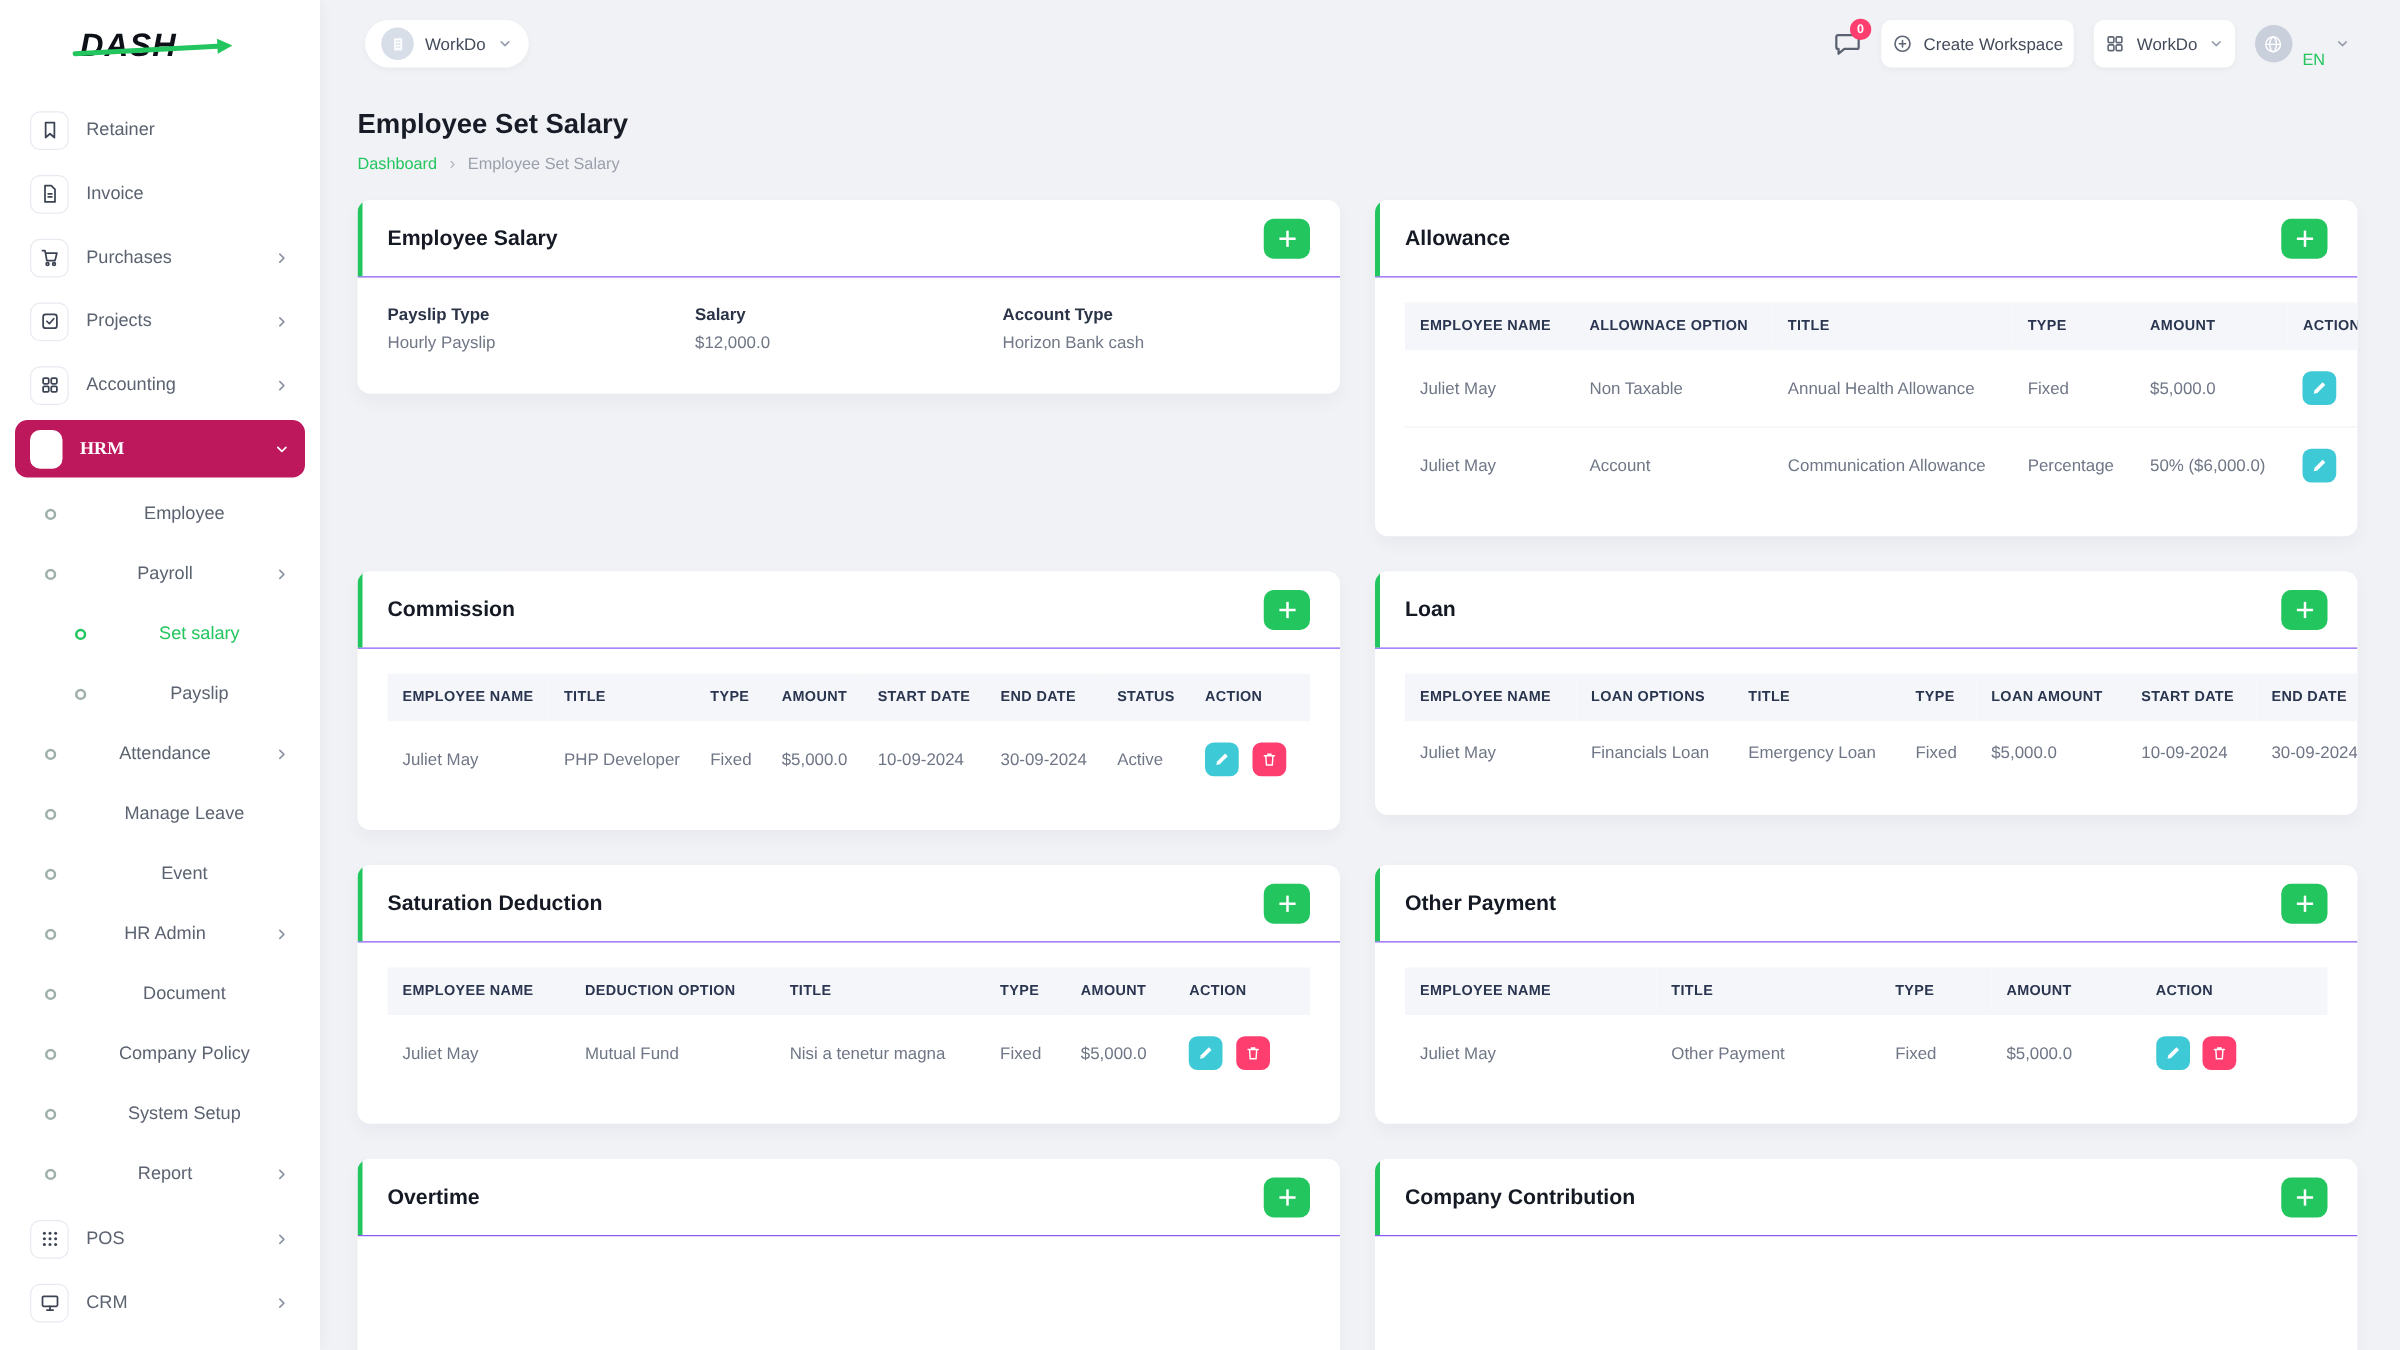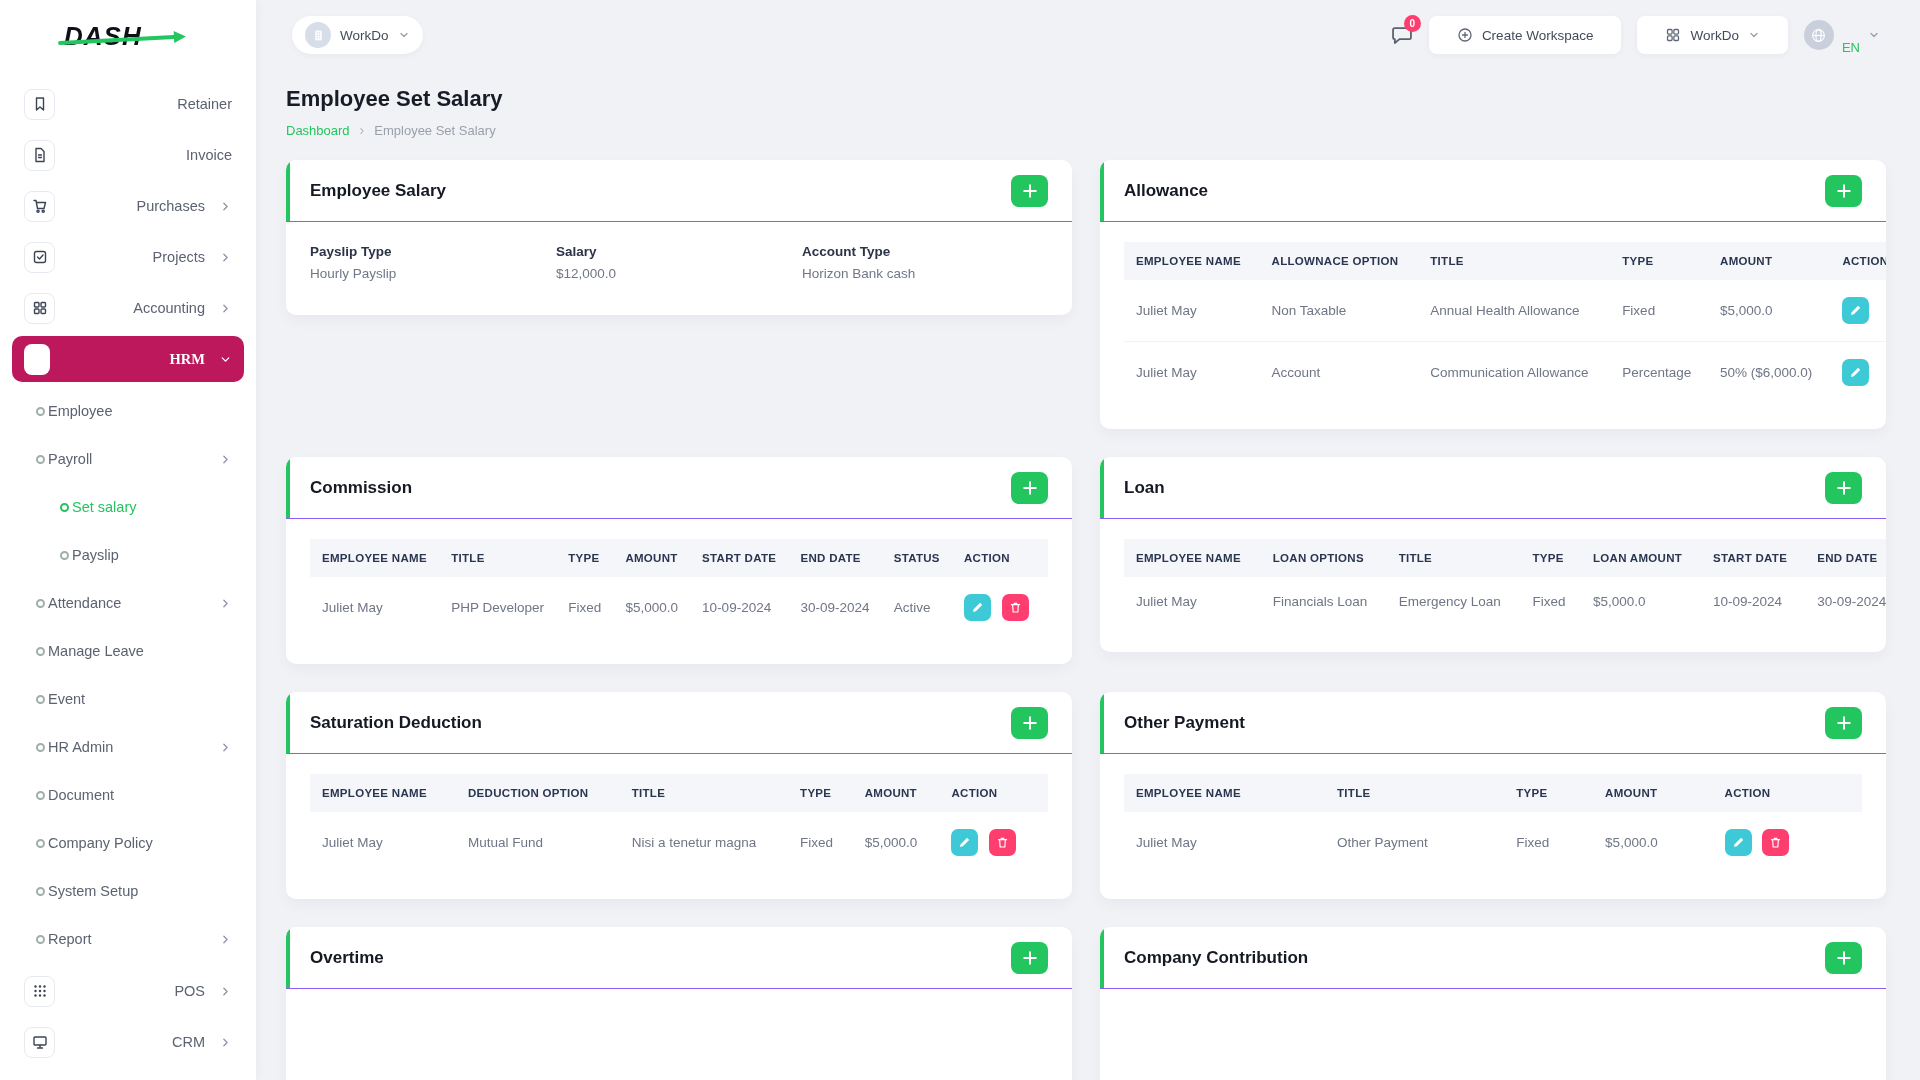--- a/index.html
+++ b/index.html
@@ -23,48 +23,48 @@
   .logo-swoosh {
     position:absolute; left:58px; top:38px; width:118px; height:4px;
     background:#22c55e; transform:rotate(-3deg); border-radius:2px;
   }
   .logo-swoosh::after {
     content:""; position:absolute; right:-10px; top:-4px;
     border-left:12px solid #22c55e; border-top:6px solid transparent; border-bottom:6px solid transparent;
   }
   .menu { padding-top:4px; }
   .nav-item { display:flex; align-items:center; cursor:pointer; }
-  .nav-top { height:46px; margin:5px 12px; padding:0 12px; border-radius:10px; gap:14px;text-align:right; }
+  .nav-top { height:46px; margin:5px 12px; padding:0 12px; border-radius:10px; gap:14px; }
   .nav-ic {
     width:31px; height:31px; border:1px solid #e7eaf0; border-radius:8px;
     display:flex; align-items:center; justify-content:center; color:#3c4454; background:#fff; flex:none;
   }
   .nav-ic svg { width:16px; height:16px; }
   .nav-label { font-size:14.5px; color:#5b6270; flex:1; }
   .nav-chev { color:#8b93a3; display:flex; }
   .nav-chev svg { width:13px; height:13px; }
   .chev-down svg { transform:rotate(90deg); }
   .nav-active { background:#be185d;font-family:Liberation Serif, serif; }
   .nav-active .nav-ic { border:none; color:#fff; width:26px; }
   .nav-active .nav-label { color:#fff; font-weight:700; }
   .nav-active .nav-chev { color:#fff; }
-  .nav-sub { height:48px; margin:0 12px; padding:0 12px 0 24px; gap:3px; }
+  .nav-sub { height:48px; margin:0 12px; padding:0 12px 0 24px; gap:18px;text-align:center; }
   .nav-sub2 { padding-left:48px; }
   .bullet {
     width:9px; height:9px; border:2px solid #9fb0ab; border-radius:50%; flex:none; background:#fff;
   }
   .nav-on .bullet { border-color:#22c55e; }
   .nav-on .nav-label { color:#22c55e; }
 
   
   .main { flex:1; display:flex; flex-direction:column; overflow:hidden; }
   .topbar { height:70px; display:flex; align-items:center; justify-content:space-between; padding:0 40px 0 36px; }
   .tb-left,.tb-right { display:flex; align-items:center; gap:16px; }
   .pill {
-    background:#fff; border:none; border-radius:8px; height:38px; padding:0 28px;
+    background:#fff; border:none; border-radius:8px; height:38px; padding:0 9px;
     display:flex; align-items:center; gap:9px; font-size:13.5px; color:#434b5a; cursor:pointer;
     font-family:inherit; box-shadow:0 2px 6px rgba(20,25,35,.04);
   }
   .pill.round { border-radius:20px; padding:0 13px; }
   .ws-avatar {
     width:26px; height:26px; border-radius:50%; background:#d8dee8;
     display:flex; align-items:center; justify-content:center; color:#ffffff;
   }
   .ws-avatar svg { width:13px; height:13px; }
   .pill .chev { color:#9aa1ae; display:flex; }

